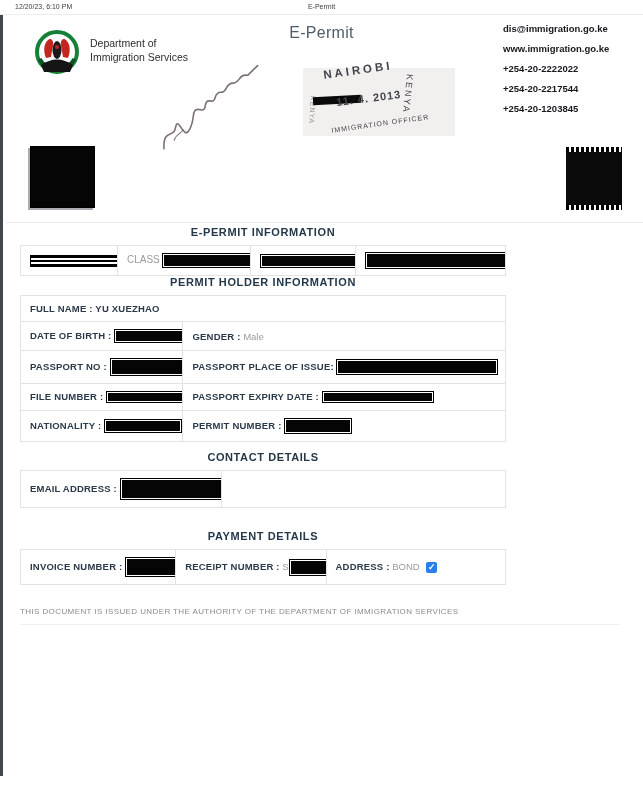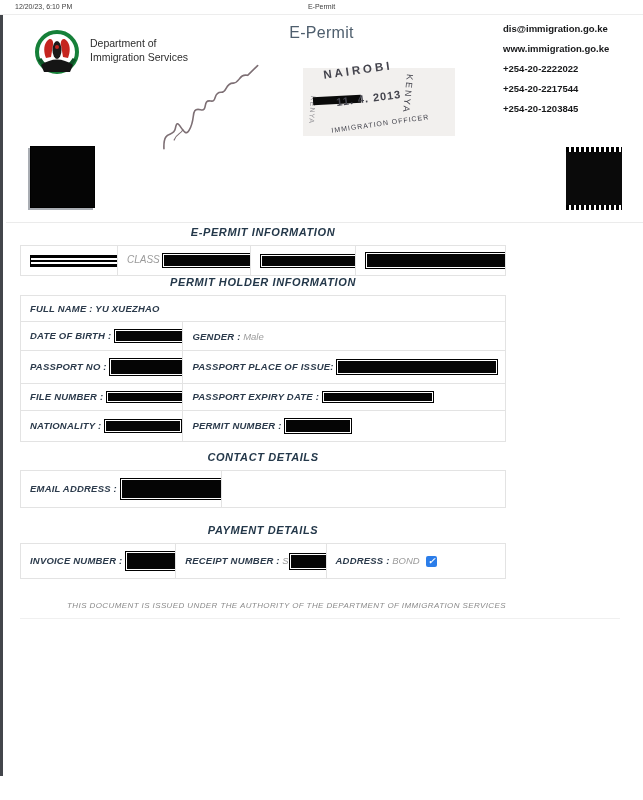--- a/index.html
+++ b/index.html
@@ -31,35 +31,35 @@
   .stamp-redact{position:absolute;left:10px;top:28px;width:48px;height:8px;background:#0a0a0a;transform:rotate(-3deg);}
   
   .qr-left{position:absolute;left:30px;top:146px;width:63px;height:60px;background:#050505;border:1px solid #000;box-shadow:-2px 2px 0 0 #a9adb3;}
   .qr-right{position:absolute;left:566px;top:147px;width:56px;height:63px;background:#0a0a0a;}
   .qr-right .dots-top,.qr-right .dots-bottom{position:absolute;left:0;width:100%;height:5px;
     background:repeating-linear-gradient(90deg,#000 0 3px,#fff 3px 5px);}
   .qr-right .dots-top{top:0;}
   .qr-right .dots-bottom{bottom:0;}
   .top-divider{position:absolute;top:222px;left:6px;width:637px;border-top:1px solid #ebebeb;}
   
-  .main{position:absolute;top:226px;left:20px;width:486px;font-style:italic;}
+  .main{position:absolute;top:226px;left:20px;width:486px;}
   .section-heading{text-align:center;font-weight:bold;font-size:11px;color:#24384a;letter-spacing:.6px;margin:0 0 7px 0;}
-  .mt1{} .mt2{margin-top:9px;} .mt3{margin-top:16px;}
+  .mt1{} .mt2{margin-top:9px;} .mt3{margin-top:22px;}
   table{width:100%;border-collapse:collapse;table-layout:fixed;}
   td,th{border:1px solid #e3e3e3;padding:6px 9px;font-size:9.5px;text-align:left;vertical-align:middle;overflow:hidden;white-space:nowrap;}
   th{font-weight:normal;color:#3c3c3c;font-size:10px;padding:7px 9px;}
   .row25 td{padding:7px 9px;}
   .lbl{font-weight:bold;color:#2b3a4b;letter-spacing:.2px;}
   .gray{color:#9b9b9b;font-weight:normal;margin-top:32px;}
   .redact{display:inline-block;background:#050505;border:1.5px solid #000;box-shadow:inset 0 0 0 1px #fff;vertical-align:middle;}
   .redact-striped{display:inline-block;border:1.5px solid #000;vertical-align:middle;
     background:repeating-linear-gradient(180deg,#000 0 2px,#fff 2px 4px);}
   .checkbox{display:inline-block;width:11px;height:11px;border-radius:2px;background:#2b7de9;color:#fff;
     font-size:9px;line-height:11px;text-align:center;vertical-align:middle;margin-left:4px;font-weight:bold;}
-  .footer-note{margin-top:22px;font-size:8px;color:#8b8b8b;letter-spacing:.4px;text-align:right;}
+  .footer-note{margin-top:22px;font-size:8px;color:#8b8b8b;letter-spacing:.4px;}
   .footer-rule{margin-top:8px;border:none;border-top:1px solid #f0f0f0;width:600px;}
 </style>
 </head>
 <body>
 
 <div class="left-edge"></div>
 
 <div class="print-header">
   <span class="ph-time">12/20/23, 6:10 PM</span>
   <span class="ph-title">E-Permit</span>

